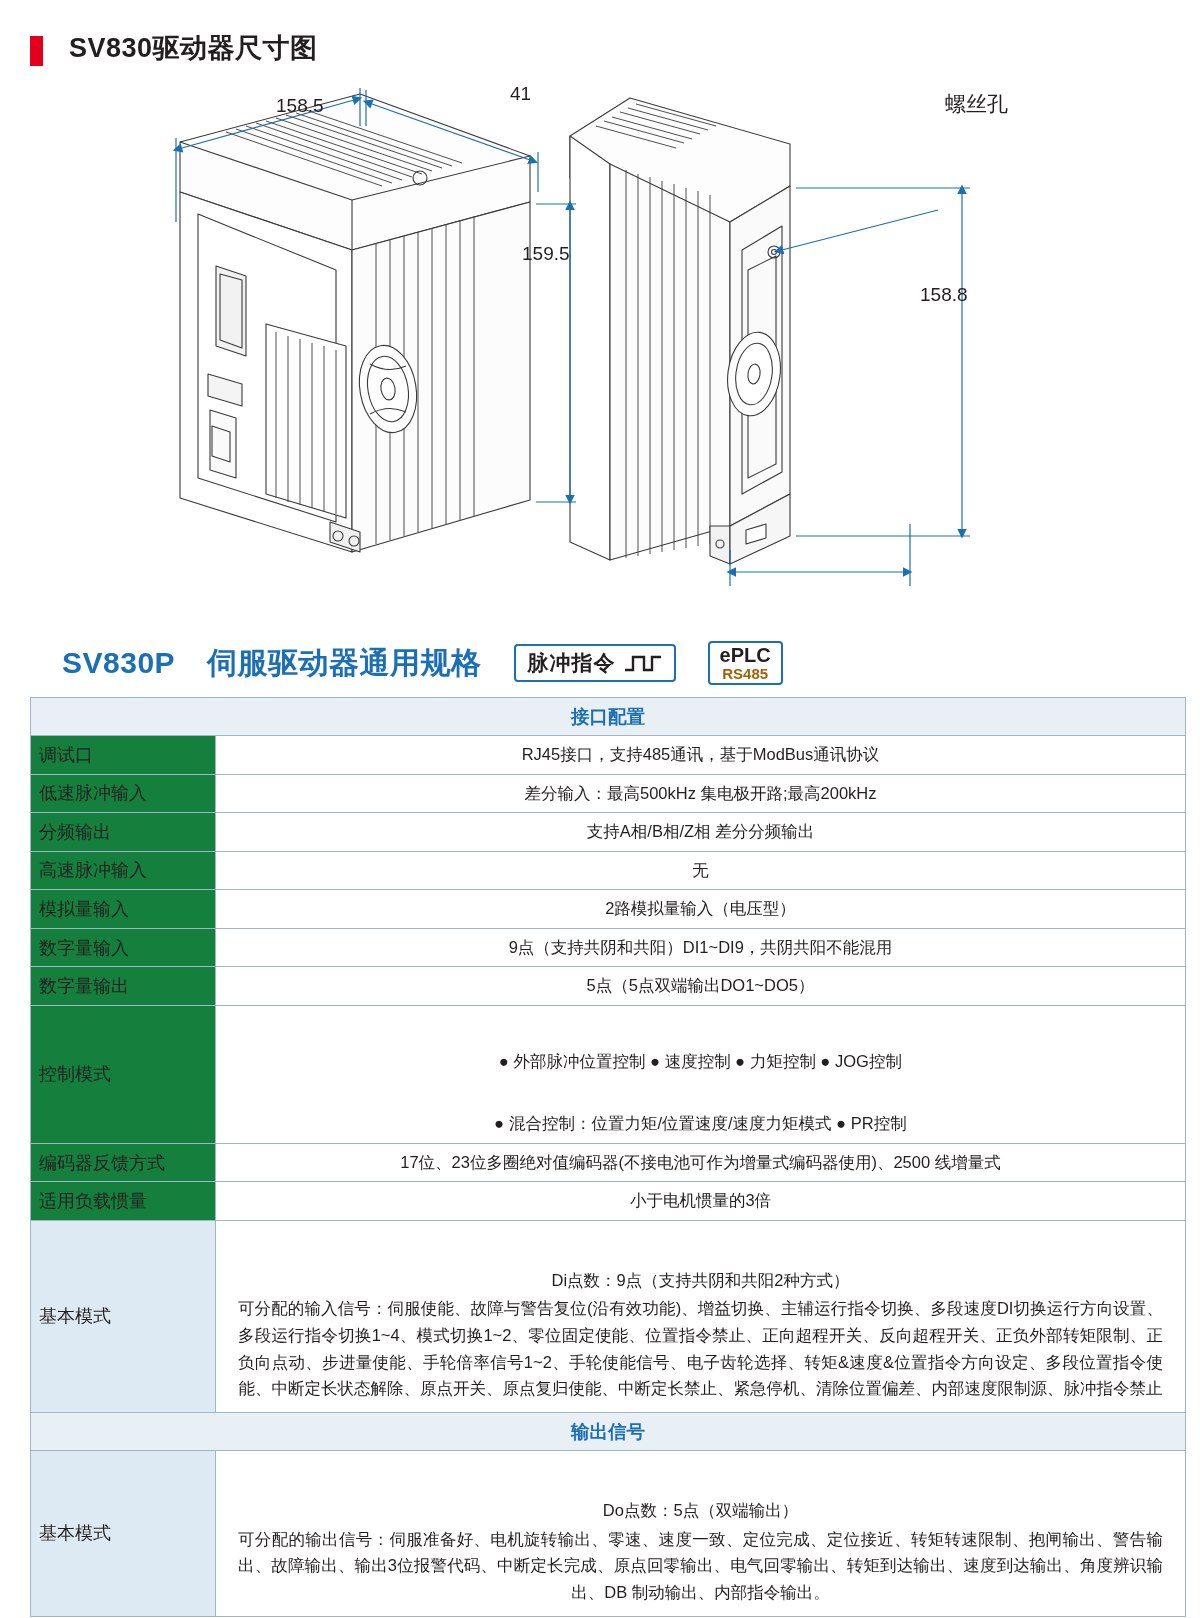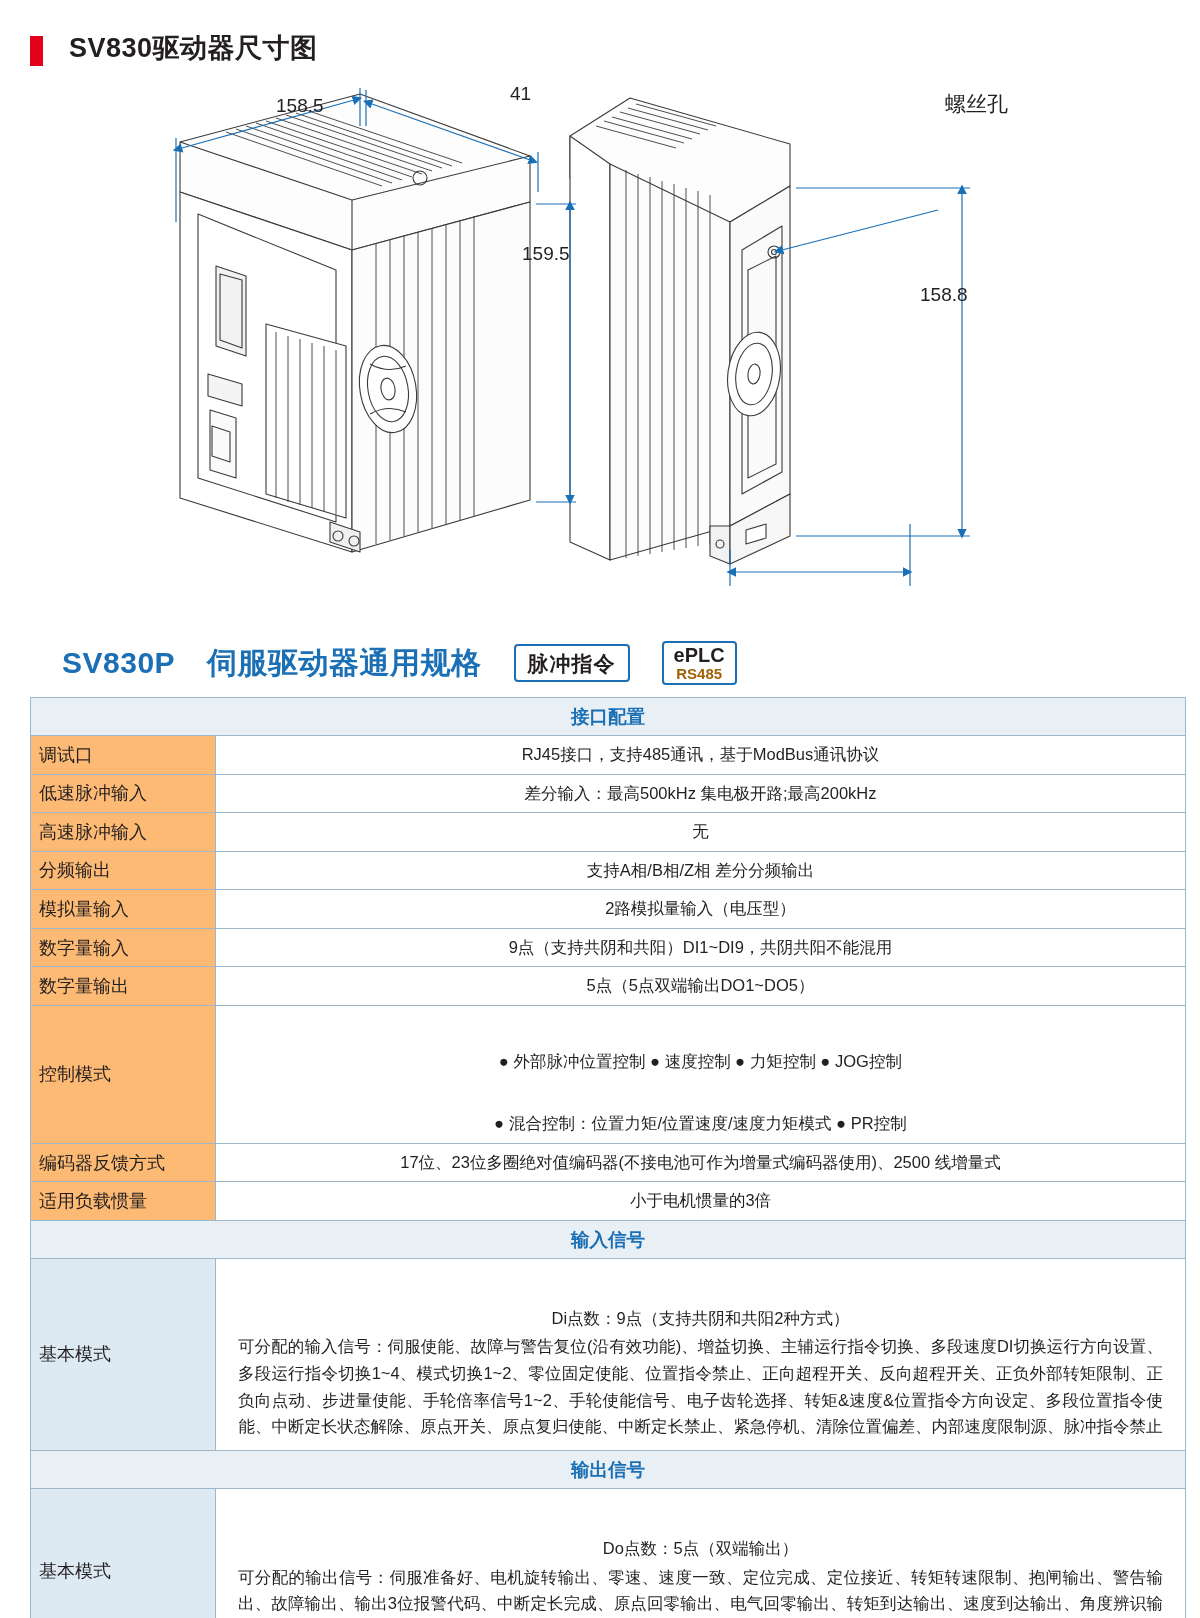--- a/index.html
+++ b/index.html
@@ -67,21 +67,20 @@
   }
   .badge {
     border: 2px solid #1b6fb5;
     border-radius: 4px;
     padding: 4px 12px;
     display: flex;
     align-items: center;
     gap: 8px;
     height: 38px;
     box-sizing: border-box;
-    flex-direction: column;
   }
   .badge .txt {
     font-size: 21px;
     font-weight: bold;
     color: #231f20;
     letter-spacing: 1px;
   }
   .badge.eplc {
     flex-direction: column;
     align-items: center;
@@ -110,21 +109,21 @@
     table-layout: fixed;
     font-size: 16.5px;
   }
   table.spec td {
     border: 1px solid #9fb6c9;
     padding: 6px 8px;
     vertical-align: middle;
   }
   td.label {
     width: 185px;
-    background: #fdba74;
+    background: #15803d;
     padding-left: 16px;
     font-size: 18px;
     color: #231f20;
   }
   td.label.tall {
     background: #ddeaf4;
   }
   td.val {
     text-align: center;
     font-size: 16.5px;
@@ -342,26 +341,26 @@
 
       <tr>
         <td class="label">调试口</td>
         <td class="val">RJ45接口，支持485通讯，基于ModBus通讯协议</td>
       </tr>
       <tr>
         <td class="label">低速脉冲输入</td>
         <td class="val">差分输入：最高500kHz 集电极开路;最高200kHz</td>
       </tr>
       <tr>
+        <td class="label">分频输出</td>
+        <td class="val">支持A相/B相/Z相 差分分频输出</td>
+      </tr>
+      <tr>
         <td class="label">高速脉冲输入</td>
         <td class="val">无</td>
-      </tr>
-      <tr>
-        <td class="label">分频输出</td>
-        <td class="val">支持A相/B相/Z相 差分分频输出</td>
       </tr>
       <tr>
         <td class="label">模拟量输入</td>
         <td class="val">2路模拟量输入（电压型）</td>
       </tr>
       <tr>
         <td class="label">数字量输入</td>
         <td class="val">9点（支持共阴和共阳）DI1~DI9，共阴共阳不能混用</td>
       </tr>
       <tr>
@@ -379,23 +378,20 @@
 
       <tr>
         <td class="label">编码器反馈方式</td>
         <td class="val">17位、23位多圈绝对值编码器(不接电池可作为增量式编码器使用)、2500 线增量式</td>
       </tr>
       <tr>
         <td class="label">适用负载惯量</td>
         <td class="val">小于电机惯量的3倍</td>
       </tr>
 
-      <tr class="band">
-        <td colspan="2">输入信号</td>
-      </tr>
 
       <tr>
         <td class="label tall">基本模式</td>
         <td class="val">
           <div class="center-line" style="padding-top:4px">Di点数：9点（支持共阴和共阳2种方式）</div>
           <div class="para">可分配的输入信号：伺服使能、故障与警告复位(沿有效功能)、增益切换、主辅运行指令切换、多段速度DI切换运行方向设置、多段运行指令切换1~4、模式切换1~2、零位固定使能、位置指令禁止、正向超程开关、反向超程开关、正负外部转矩限制、正负向点动、步进量使能、手轮倍率信号1~2、手轮使能信号、电子齿轮选择、转矩&amp;速度&amp;位置指令方向设定、多段位置指令使能、中断定长状态解除、原点开关、原点复归使能、中断定长禁止、紧急停机、清除位置偏差、内部速度限制源、脉冲指令禁止</div>
         </td>
       </tr>
 
       <tr class="band">

